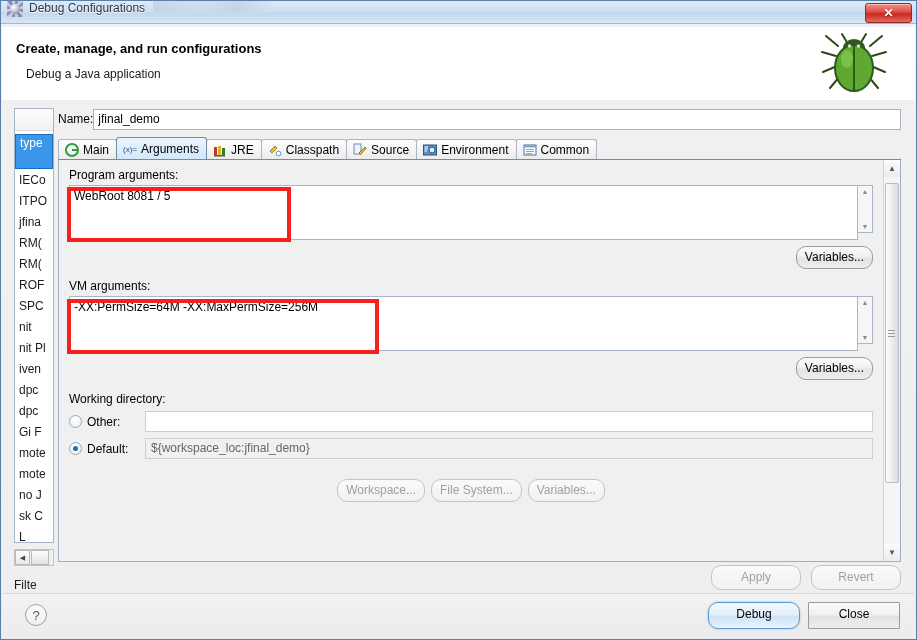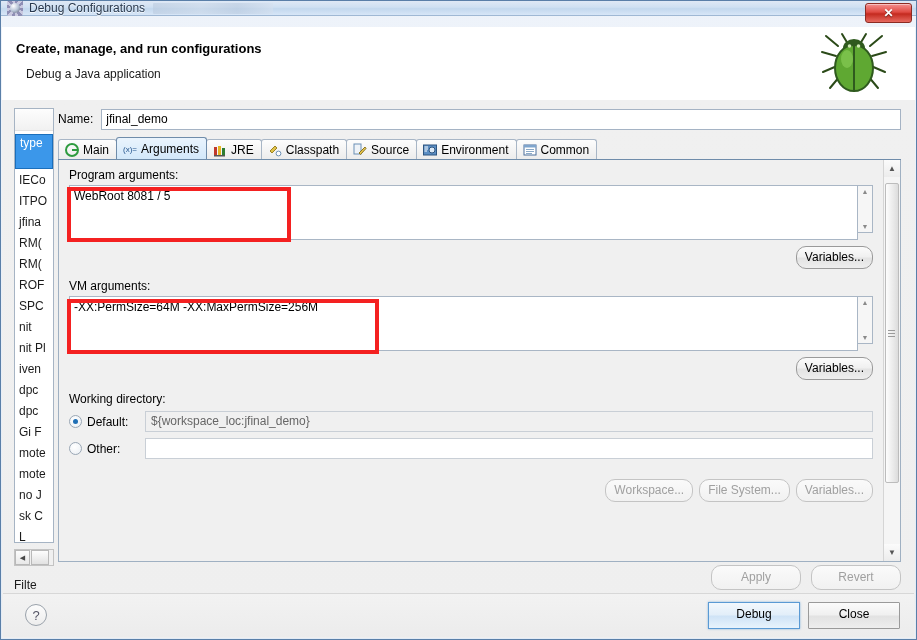--- a/index.html
+++ b/index.html
@@ -14,24 +14,24 @@
   #app {
     position: relative;
     width: 917px; height: 640px;
     background: linear-gradient(180deg,#eef3fa 0%,#e3ebf5 100%);
     border: 1px solid #5a7fa8;
     overflow: hidden;
   }
 
   
   .titlebar {
-    position: absolute; left: 0; top: 0; width: 100%; height: 15px;
+    position: absolute; left: 0; top: 0; width: 100%; height: 23px;
     background: linear-gradient(180deg,#dfe9f5 0%,#cfe0f2 45%,#c3d8ee 55%,#d7e6f7 100%);
     border-bottom: 1px solid #9fb8d4;
-    display: flex; align-items: center;
+    display: flex; 
   }
   .titlebar .tb-icon {
     width: 16px; height: 16px; margin-left: 6px; margin-right: 6px;
     position: relative; flex: none;
   }
   .tb-icon .ring {
     position: absolute; inset: 0;
     background:
       repeating-conic-gradient(#8f8fb5 0deg 22deg, #c9c9e0 22deg 45deg);
     border-radius: 2px;
@@ -131,21 +131,21 @@
     width: 42px;
   }
 
   
   .main-panel {
     position: absolute; left: 56px; top: 8px; right: 14px; bottom: 76px;
   }
   .name-row {
     display: flex; align-items: center; height: 22px; margin-bottom: 8px;
   }
-  .name-label { font-size: 12px; color: #000; margin-right: 8px; }
+  .name-label { font-size: 12px; color: #000; }
   .name-input {
     flex: 1; height: 21px; line-height: 19px;
     background: #ffffff; border: 1px solid #a5b3c4;
     padding: 0 4px; font-size: 12px; color: #000;
     font-family: "Liberation Sans", sans-serif;
   }
 
   
   .tabstrip {
     display: flex; align-items: flex-end; height: 22px;
@@ -222,21 +222,21 @@
     content: ""; position: absolute; left: 3px; top: 3px;
     width: 5px; height: 5px; border-radius: 50%; background: #1f6fb5;
   }
   .radio-label { font-size: 12px; color: #000; width: 58px; }
   .wd-input {
     flex: 1; height: 21px; line-height: 19px; padding: 0 5px;
     background: #f0f0f0; border: 1px solid #c9cfd6;
     font-size: 12px; color: #666;
   }
   .wd-input.empty { background: #ffffff; border-color: #c9cfd6; }
-  .wd-btn-row { display: flex; justify-content: flex-end; gap: 6px; margin-top: 20px; }
+  .wd-btn-row { display: flex; justify-content: center; gap: 6px; margin-top: 20px; }
 
   
   .v-scroll {
     position: absolute; right: 0; top: 0; width: 17px; bottom: 0;
     background: #f0f0f0; border-left: 1px solid #d5d5d5;
     display: flex; flex-direction: column; align-items: center;
   }
   .vs-arrow {
     width: 17px; height: 17px; flex: none;
     display: flex; align-items: center; justify-content: center;
@@ -270,21 +270,21 @@
     position: absolute; left: 22px; top: 10px;
     width: 22px; height: 22px; border-radius: 50%;
     border: 1px solid #9aa2ab; color: #556; font-size: 13px;
     display: flex; align-items: center; justify-content: center;
     background: linear-gradient(180deg,#fcfcfc,#ededed);
     cursor: pointer;
   }
   .bottom-btns { position: absolute; right: 14px; top: 8px; display: flex; gap: 8px; }
   .btn-default {
     min-width: 92px; height: 27px; line-height: 22px;
-    border: 1px solid #5a9ad4; border-radius: 0;
+    border: 1px solid #5a9ad4; border-radius: 10px;
     background: linear-gradient(180deg,#f2f8fd 0%,#e2eef9 47%,#cfe3f6 53%,#e8f3fc 100%);
     box-shadow: 0 0 2px rgba(90,154,212,.7);
     font-size: 12px; color: #000; text-align: center; cursor: pointer;
     font-family: "Liberation Sans", sans-serif;
   }
   .btn-plain {
     min-width: 92px; height: 27px; line-height: 22px;
     border: 1px solid #9a9a9a; border-radius: 1px;
     background: linear-gradient(180deg,#fbfbfb 0%,#f0f0f0 47%,#e2e2e2 53%,#eeeeee 100%);
     font-size: 12px; color: #000; text-align: center; cursor: pointer;
@@ -457,29 +457,29 @@
               <div class="ta-arrow">▼</div>
             </div>
           </div>
           <div class="btn-row">
             <div class="btn">Variables...</div>
           </div>
 
           <div class="wd-label">Working directory:</div>
 
           <div class="radio-row">
+            <span class="radio"></span>
+            <span class="radio-label">Other:</span>
+            <div class="wd-input empty"></div>
+          </div>
+
+          <div class="radio-row">
             <span class="radio checked"></span>
             <span class="radio-label">Default:</span>
             <div class="wd-input">${workspace_loc:jfinal_demo}</div>
-          </div>
-
-          <div class="radio-row">
-            <span class="radio"></span>
-            <span class="radio-label">Other:</span>
-            <div class="wd-input empty"></div>
           </div>
 
           <div class="wd-btn-row">
             <div class="btn disabled">Workspace...</div>
             <div class="btn disabled">File System...</div>
             <div class="btn disabled">Variables...</div>
           </div>
         </div>
 
         <div class="v-scroll">

